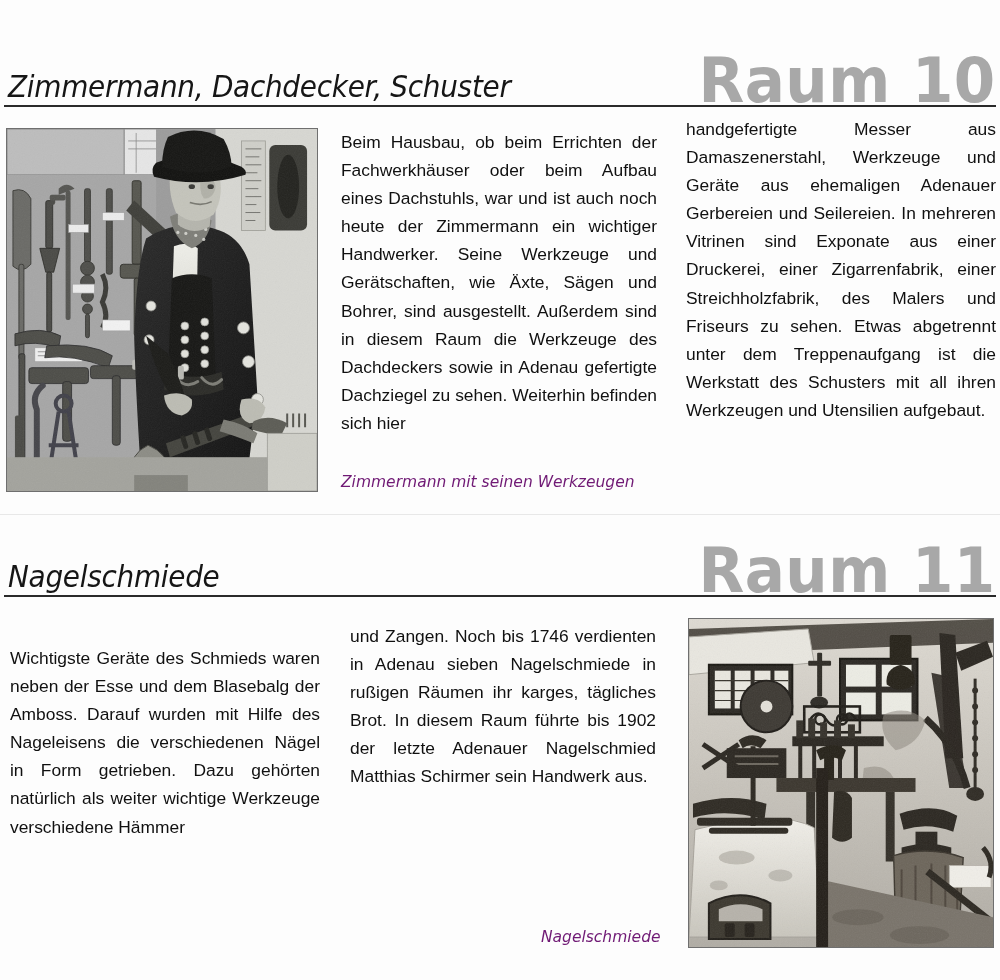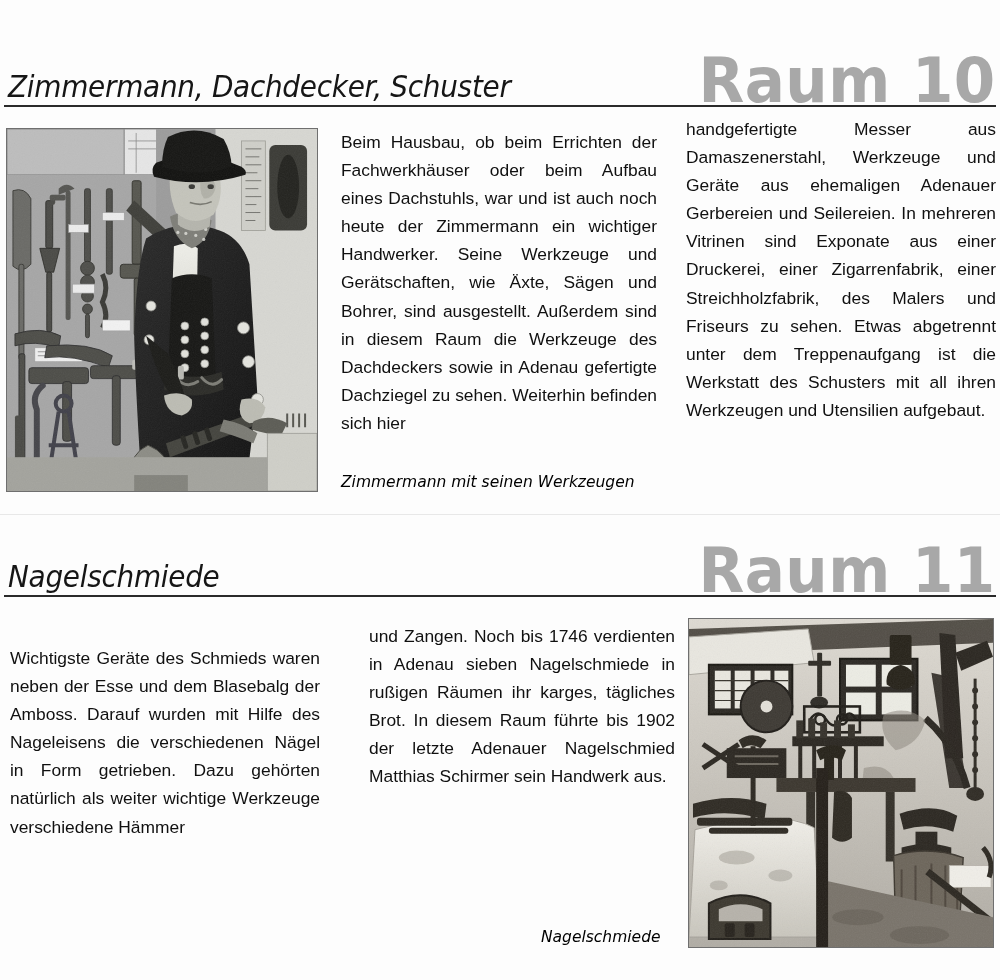--- a/index.html
+++ b/index.html
@@ -84,21 +84,21 @@
   }
   .col p {
     margin: 0;
   }
 
   .caption {
     position: absolute;
     font-family: "DejaVu Sans", sans-serif;
     font-style: italic;
     font-size: 15.5px;
-    color: #000000;
+    color: #701a75;
     white-space: nowrap;
   }
 
   
   .photo {
     position: absolute;
     border: 1px solid #6f6f6f;
     background: #b9b9b9;
     overflow: hidden;
     box-sizing: border-box;
@@ -346,21 +346,21 @@
       <div class="head-title">Nagelschmiede</div>
       <div class="head-room">Raum 11</div>
     </div>
     <div class="head-rule" style="top:71px;"></div>
   </div>
 
   <div class="col" style="left:10px; top:644px; width:310px;">
     <p>Wichtigste Geräte des Schmieds waren neben der Esse und dem Blasebalg der Amboss. Darauf wurden mit Hilfe des Nageleisens die verschiedenen Nägel in Form getrieben. Dazu gehörten natürlich als weiter wichtige Werkzeuge verschiedene Hämmer</p>
   </div>
 
-  <div class="col" style="left:369px; top:622px; width:306px;">
+  <div class="col" style="left:350px; top:622px; width:306px;">
     <p>und Zangen. Noch bis 1746 verdienten in Adenau sieben Nagelschmiede in rußigen Räumen ihr karges, tägliches Brot. In diesem Raum führte bis 1902 der letzte Adenauer Nagelschmied Matthias Schirmer sein Handwerk aus.</p>
   </div>
 
   <div class="photo" style="left:688px; top:618px; width:306px; height:330px;">
     <svg viewBox="0 0 306 330" preserveAspectRatio="none">
       <defs>
         <linearGradient id="wall11" x1="0" y1="0" x2="0" y2="1">
           <stop offset="0%" stop-color="#dedad2"></stop>
           <stop offset="100%" stop-color="#b0aca4"></stop>
         </linearGradient>

